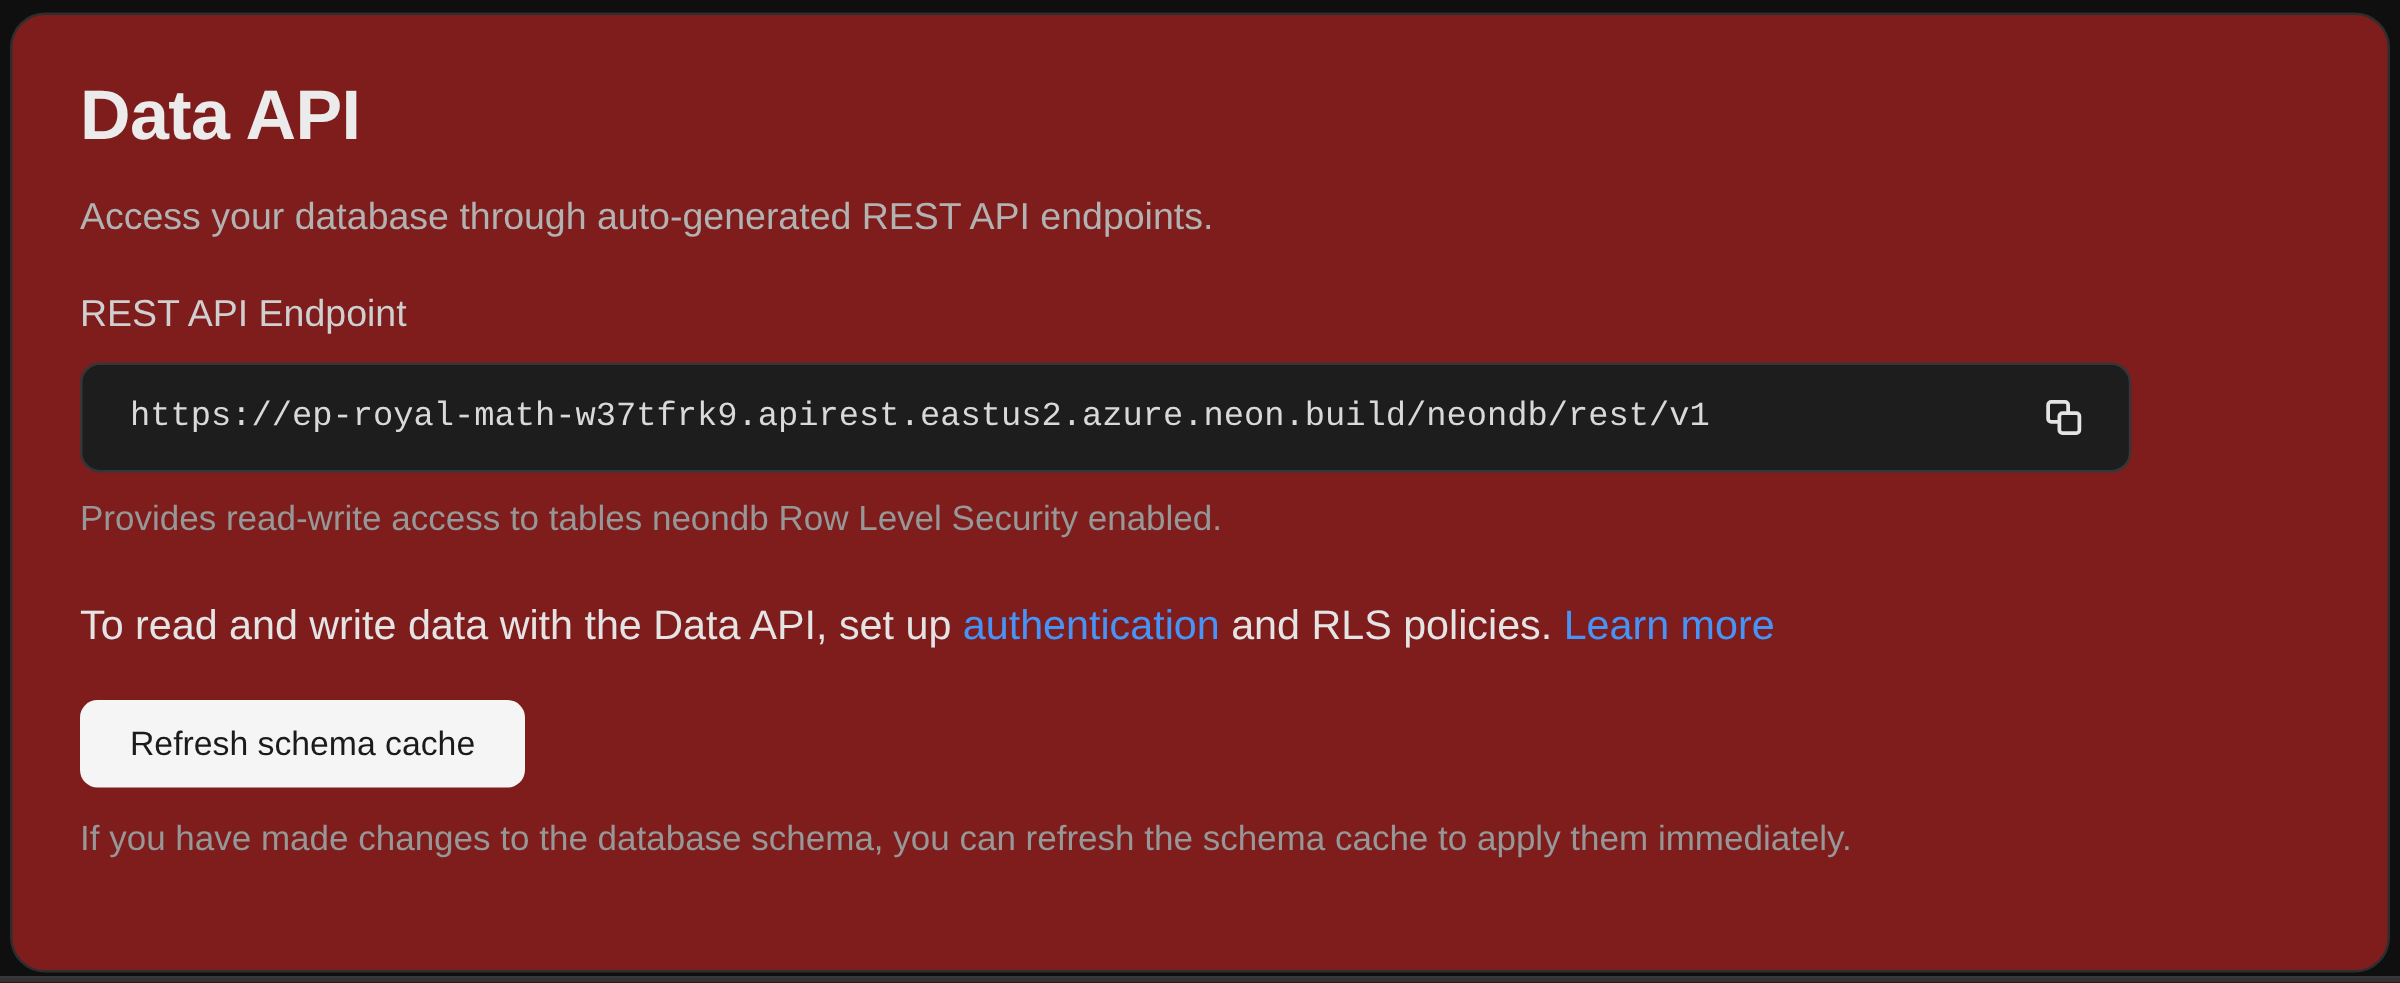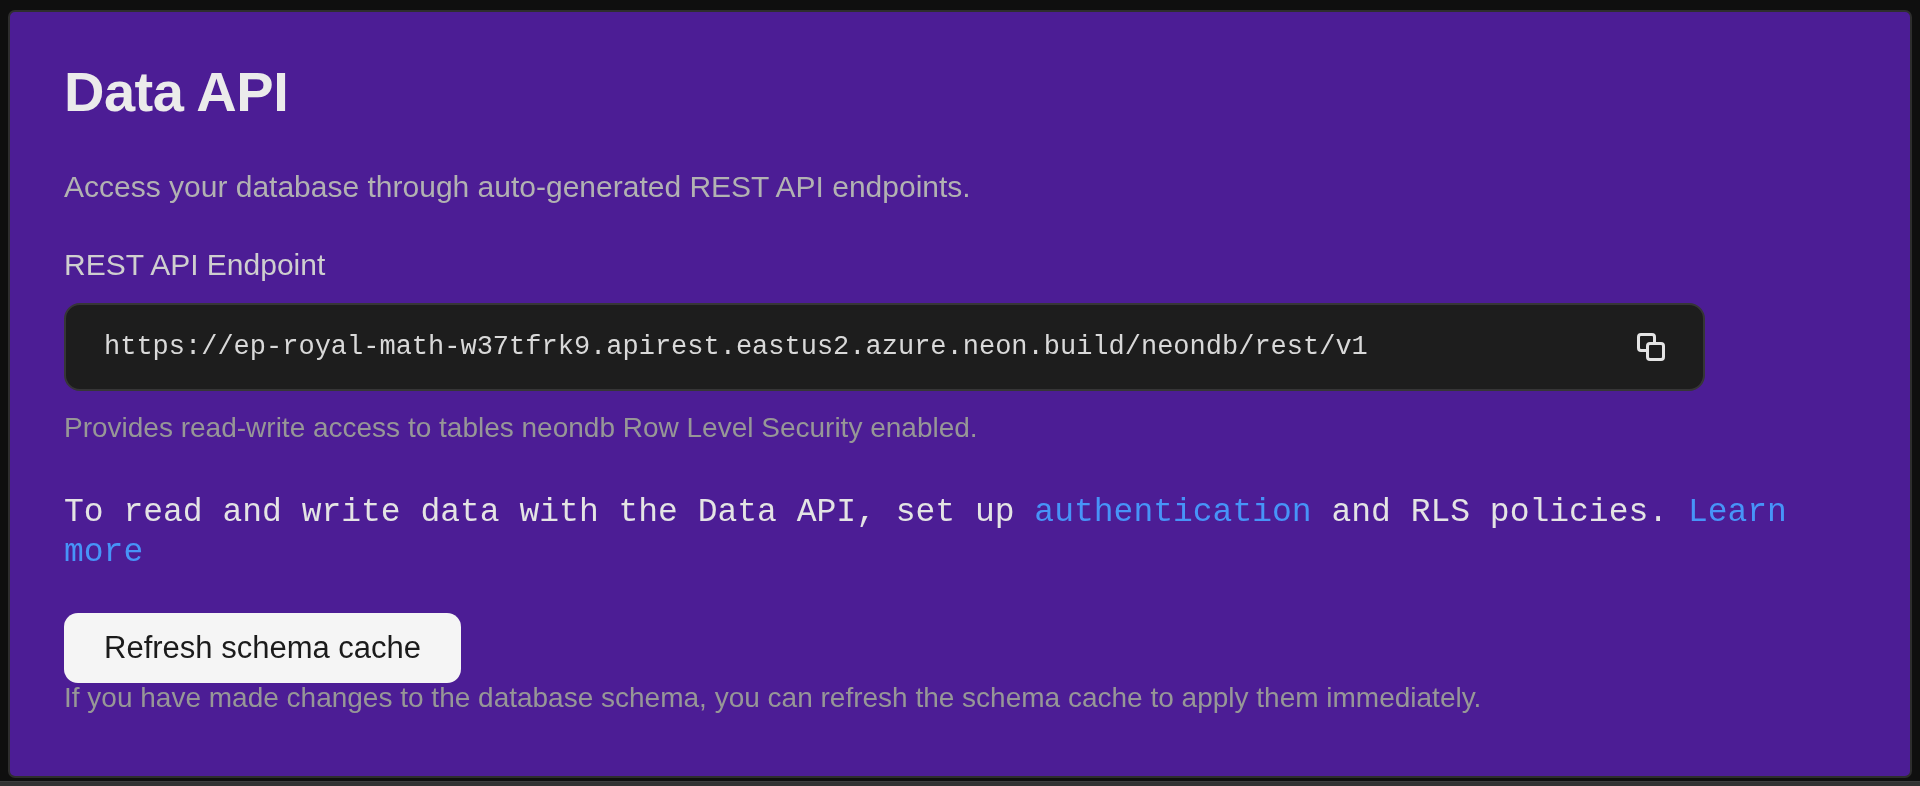--- a/index.html
+++ b/index.html
@@ -6,34 +6,34 @@
   html, body {
     width: 1920px; height: 786px;
     background: #0f0f0f;
     font-family: "Liberation Sans", sans-serif;
     overflow: hidden;
     position: relative;
   }
   .panel {
     position: absolute;
     left: 8px; top: 10px; right: 8px; bottom: 8px;
-    background: #4c1d95;
+    background: #7f1d1d;
     border: 2px solid #2e2e2e;
-    border-radius: 7px;
+    border-radius: 28px;
     padding: 50px 54px;
   }
   .page-title {
     font-size: 56px;
     font-weight: 700;
     letter-spacing: -0.5px;
     color: #ebebeb;
     line-height: 60px;
   }
   .subtitle {
-    margin-top: 47px;
+    margin-top: 34px;
     font-size: 30px;
     line-height: 36px;
     color: #b2b2b2;
   }
   .field-label {
     margin-top: 44px;
     font-size: 30px;
     line-height: 32px;
     color: #cfcfcf;
   }
@@ -72,43 +72,43 @@
     margin-top: 22px;
     font-size: 28px;
     line-height: 30px;
     color: #979797;
   }
   .rls-note {
     margin-top: 50px;
     font-size: 33px;
     line-height: 40px;
     color: #e4e4e4;
-    font-family: Liberation Mono, monospace;
   }
   .rls-note .link {
     color: #4794f8;
     text-decoration: none;
     cursor: pointer;
   }
   .refresh-btn {
     margin-top: 40px;
     height: 70px;
     padding: 0 40px;
     background: #f5f5f5;
     color: #1b1b1b;
     border: none;
     border-radius: 14px;
     font-family: "Liberation Sans", sans-serif;
-    font-size: 31px;
+    font-size: 27px;
     font-weight: 500;
     display: inline-flex;
     align-items: center;
     cursor: pointer;
   }
   .refresh-help {
+    margin-top: 26px;
     font-size: 28px;
     line-height: 30px;
     color: #979797;
   }
   .next-card-edge {
     position: absolute;
     left: 0; right: 0; bottom: 0;
     height: 5px;
     background: #323232;
     border-top: 1px solid #3d3d3d;

